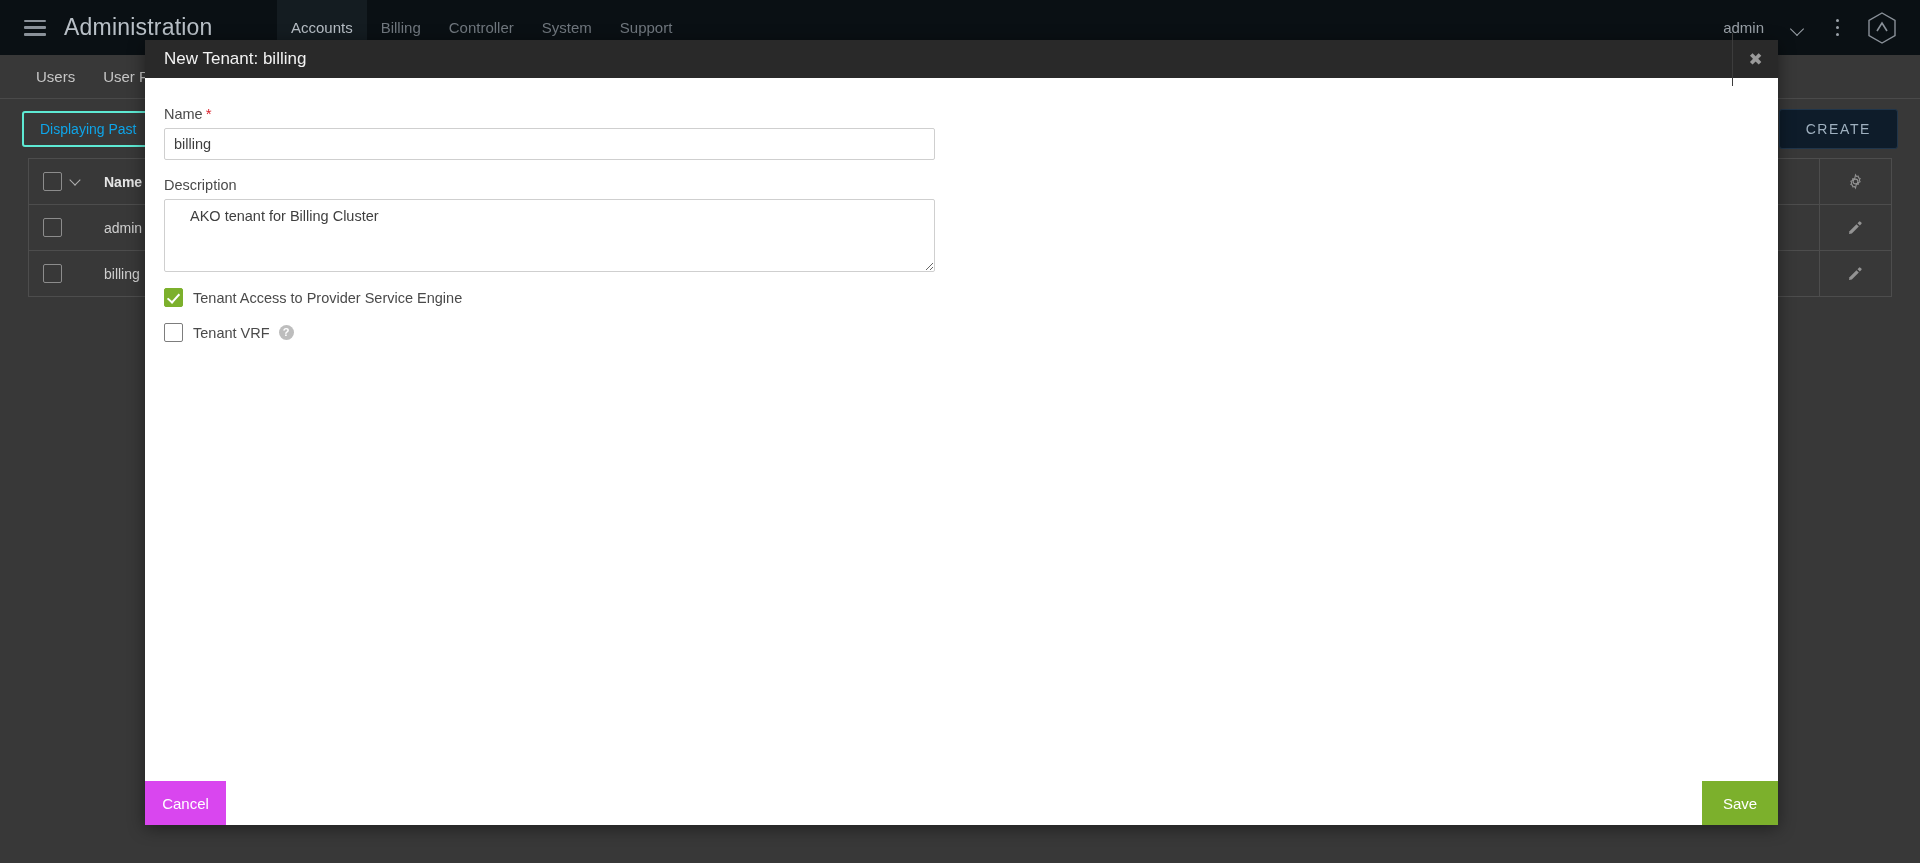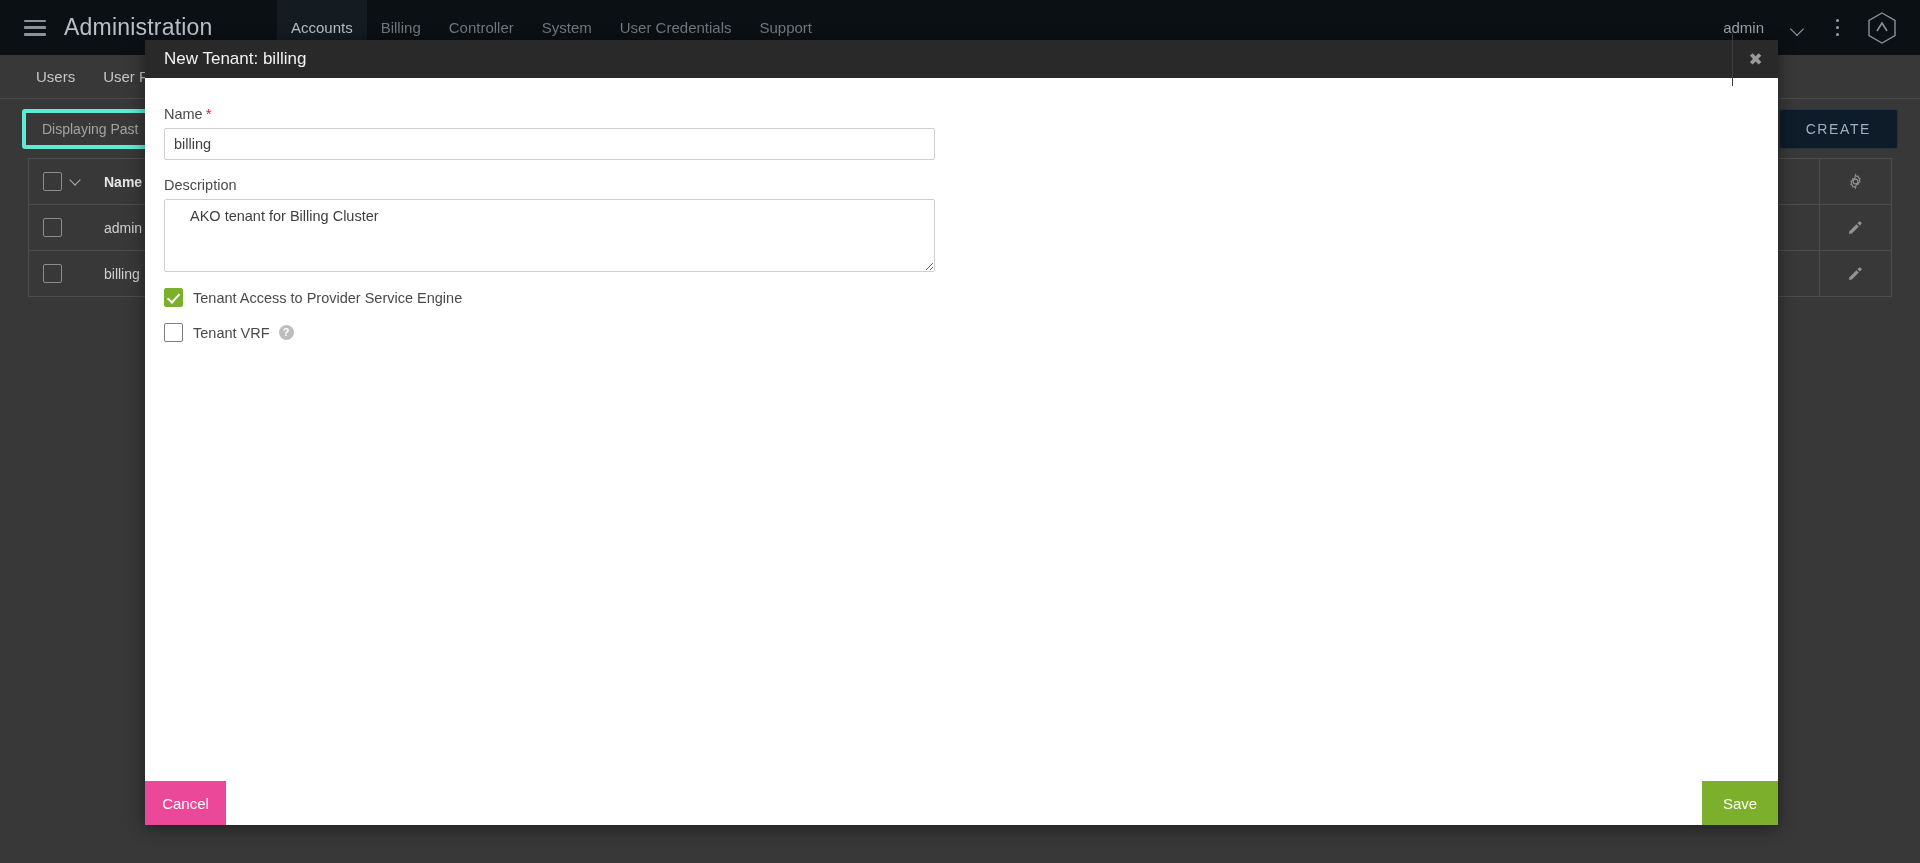--- a/index.html
+++ b/index.html
@@ -136,23 +136,23 @@
 
   
   .toolbar {
     position: absolute;
     top: 106px; left: 0;
     width: 1920px; height: 46px;
     display: flex; align-items: center;
     padding: 0 22px;
   }
   .filter-chip {
-    border: 4px solid #5eead4;
+    border: 2px solid #5eead4;
     border-radius: 3px;
-    color: #a3a3a3;
+    color: #0ea5e9;
     font-size: 14px;
     padding: 8px 16px;
     background: transparent;
     white-space: nowrap;
     cursor: pointer;
   }
   .create-btn {
     margin-left: auto;
     background: #0e1c2a;
     color: #9fb0bf;
@@ -334,21 +334,21 @@
 
   .modal-footer {
     height: 44px;
     flex: none;
     display: flex;
     align-items: stretch;
     background: #ffffff;
   }
   .btn-cancel {
     width: 81px;
-    background: #ec4899;
+    background: #d946ef;
     color: #ffffff;
     font-size: 15px;
     display: flex; align-items: center; justify-content: center;
     cursor: pointer;
     border: none;
     font-family: "Liberation Sans", sans-serif;
   }
   .footer-spacer { flex: 1; background: #ffffff; }
   .btn-save {
     width: 76px;
@@ -376,21 +376,20 @@
             <span></span>
         </div>
         <div class="app-title">Administration</div>
       </div>
 
       <div class="nav-tabs">
         <div class="nav-tab active">Accounts</div>
         <div class="nav-tab">Billing</div>
         <div class="nav-tab">Controller</div>
         <div class="nav-tab">System</div>
-        <div class="nav-tab">User Credentials</div>
         <div class="nav-tab">Support</div>
       </div>
 
       <div class="nav-right">
         <div class="nav-user">admin</div>
         <div class="chev-down"></div>
         <div class="vdots">
             <i></i>
             <i></i>
             <i></i>

